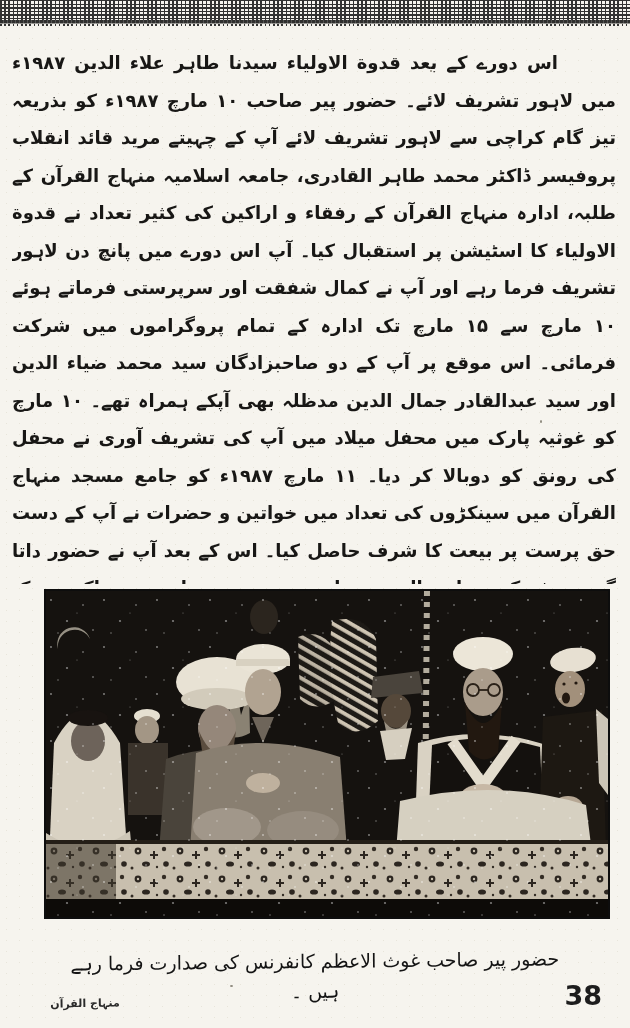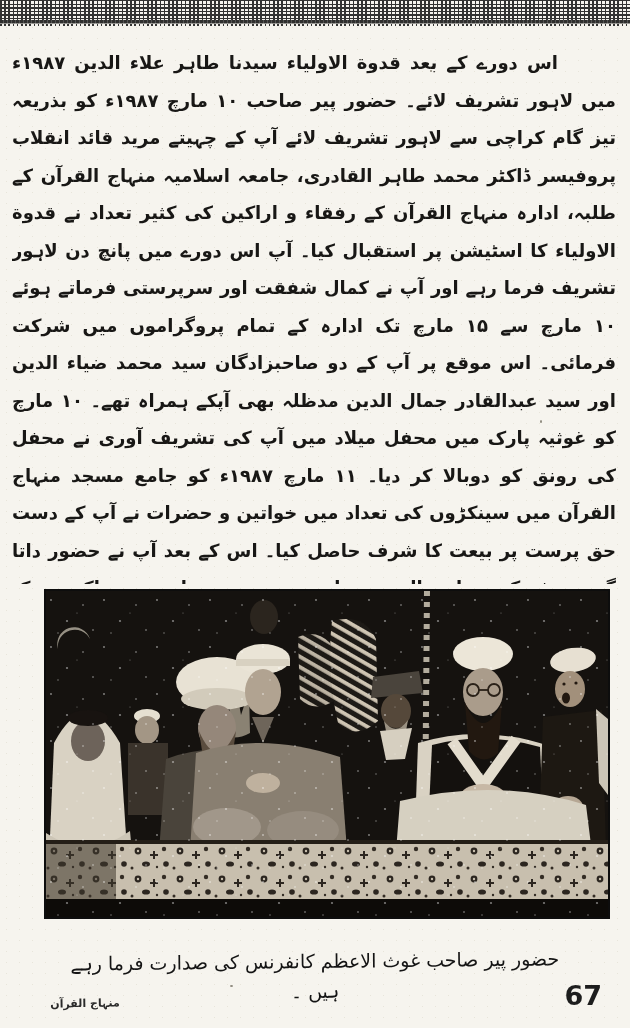--- a/index.html
+++ b/index.html
@@ -203,21 +203,21 @@
       </g>
 
       <rect x="0" y="0" width="562" height="326" fill="url(#speck)"></rect>
     </svg>
   </figure>
 
   <div class="caption">حضور پیر صاحب غوث الاعظم کانفرنس کی صدارت فرما رہے ہیں ۔</div>
 
   <div class="logo">منہاج القرآن</div>
 
-  <div class="page-number">67</div>
+  <div class="page-number">38</div>
 
   <i class="speck s1"></i>
   <i class="speck s2"></i>
   <i class="speck s3"></i>
   <i class="speck s4"></i>
   <i class="speck s5"></i>
 
 </div>
 
 </body></html>

